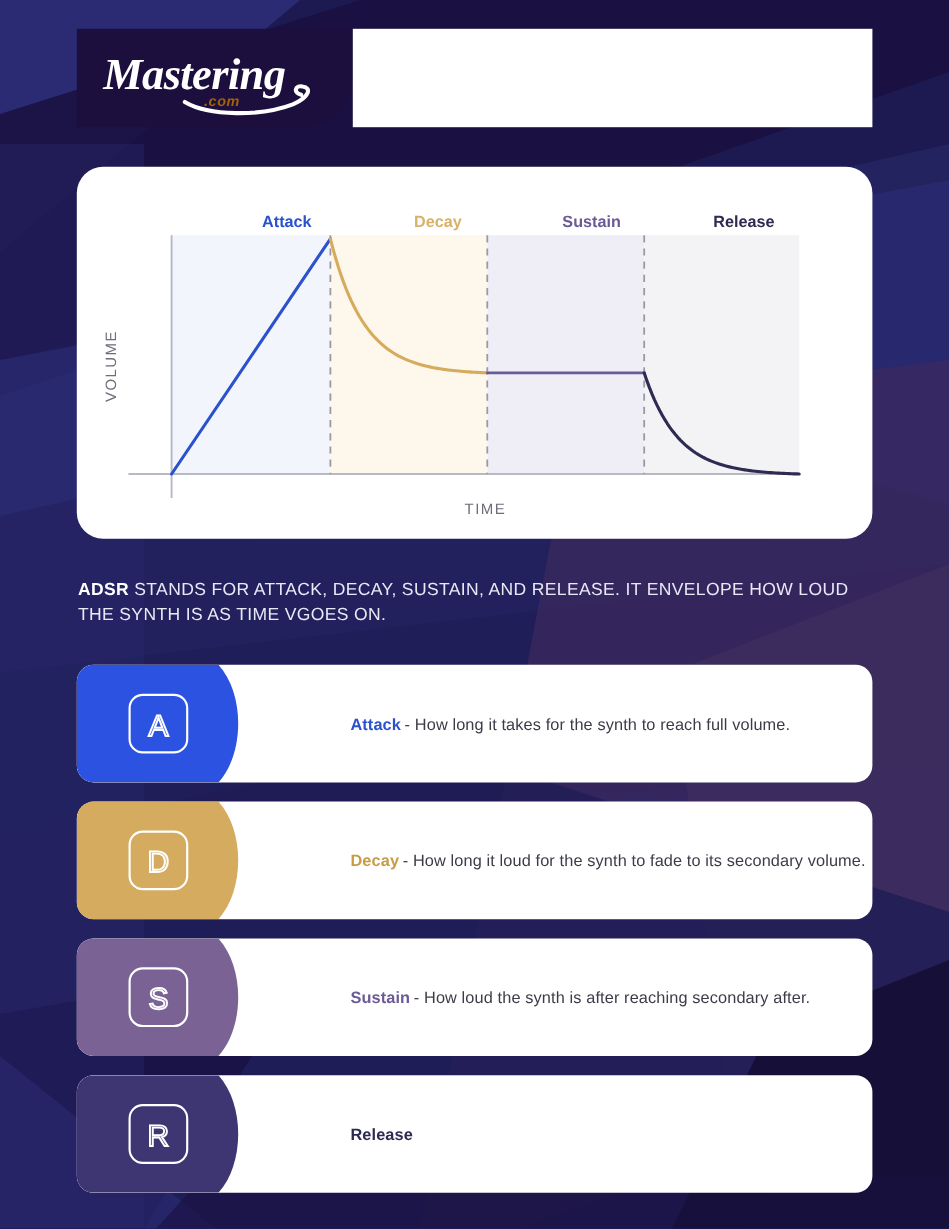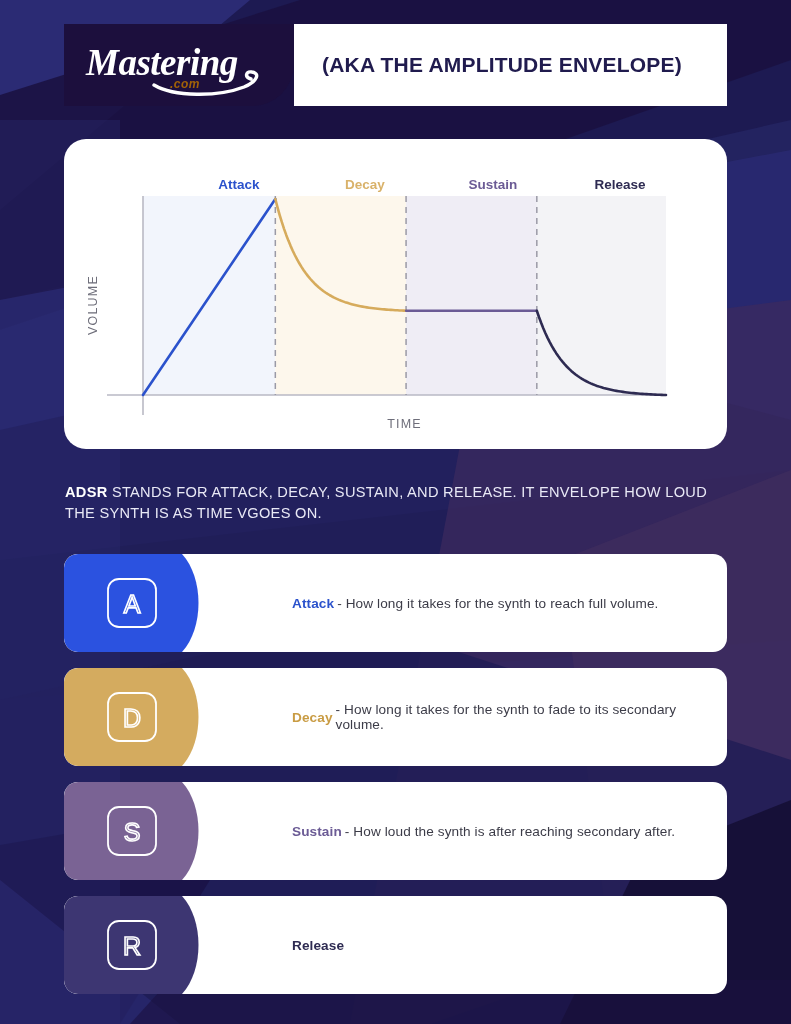--- a/index.html
+++ b/index.html
@@ -222,21 +222,20 @@
     <div class="header-logo-block">
       <div class="logo-wrap">
         <div class="logo-word">Mastering</div>
         <svg class="logo-swoosh" width="118" height="28" viewBox="0 0 118 28">
           <path d="M6 16 C 26 28, 70 28, 96 18 C 110 12, 112 4, 104 3 C 98 2, 96 8, 103 10" fill="none" stroke="#ffffff" stroke-width="3.4" stroke-linecap="round"></path>
         </svg>
         <div class="logo-com">.com</div>
       </div>
     </div>
     <div class="header-title-block">
-      <div class="title-sub">(AKA THE AMPLITUDE ENVELOPE)</div>
     </div>
   </div>
 
   <div class="chart-card">
     <div class="chart-inner">
       <svg id="chart-svg" width="663" height="310" viewBox="0 0 663 310">
           <rect x="79" y="57" width="132.319" height="199" fill="#f2f5fc"></rect>
           <rect x="211.319" y="57" width="130.75000000000003" height="199" fill="#fdf7ec"></rect>
           <rect x="342.069" y="57" width="130.75" height="199" fill="#efedf5"></rect>
           <rect x="472.819" y="57" width="129.18099999999998" height="199" fill="#f3f3f6"></rect>
@@ -286,21 +285,21 @@
       <svg width="148" height="98" viewBox="0 0 148 98" preserveAspectRatio="none">
         <path d="M14 0 H118 C140 24, 140 74, 118 98 H14 C6 98, 0 92, 0 84 V14 C0 6, 6 0, 14 0 Z" fill="#d4ab5f"></path>
       </svg>
     </div>
     <svg class="card-icon" viewBox="0 0 52 52">
       <rect x="2" y="2" width="48" height="48" rx="11" ry="11" fill="none" stroke="#ffffff" stroke-width="1.8"></rect>
       <text x="26" y="36" text-anchor="middle" font-family="'Liberation Sans',sans-serif" font-size="25" fill="none" stroke="#ffffff" stroke-width="1.6">D</text>
     </svg>
     <div class="card-text">
       <span class="card-term" style="color: rgb(201, 156, 68);">Decay</span>
-        <span> - How long it takes for the synth to fade to its secondary volume.</span>
+        <span> - How long it loud for the synth to fade to its secondary volume.</span>
     </div>
   </div>
 
   <div class="card" id="card-2" style="top:782px;">
     <div class="card-white"></div>
     <div class="card-color">
       <svg width="148" height="98" viewBox="0 0 148 98" preserveAspectRatio="none">
         <path d="M14 0 H118 C140 24, 140 74, 118 98 H14 C6 98, 0 92, 0 84 V14 C0 6, 6 0, 14 0 Z" fill="#7a6394"></path>
       </svg>
     </div>

